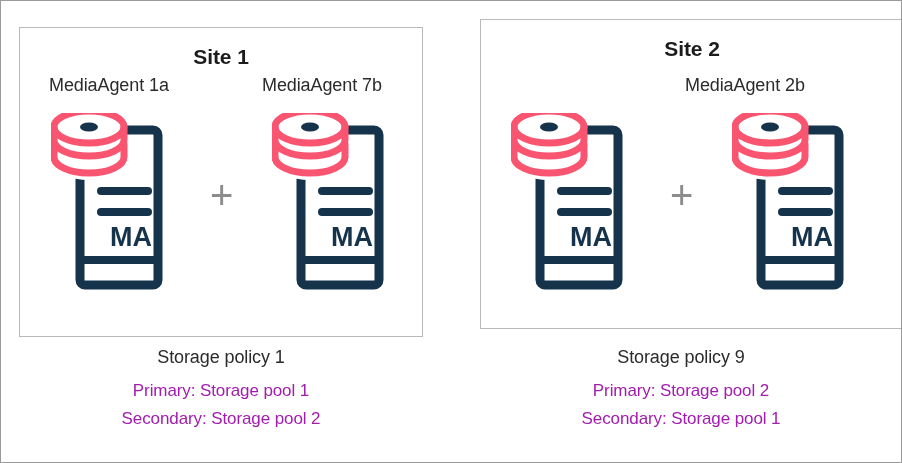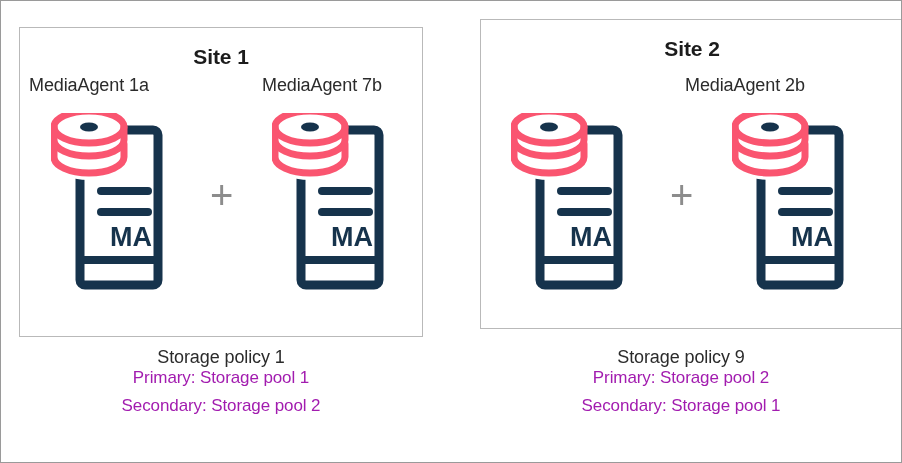--- a/index.html
+++ b/index.html
@@ -71,39 +71,40 @@
   .caption-group {
     position: absolute;
     text-align: center;
   }
   #caption-1 { left: 18px;  top: 346px; width: 404px; }
   #caption-2 { left: 479px; top: 346px; width: 402px; }
 
   .caption-title {
     font-size: 18px;
     color: #2b2b2b;
+    margin-bottom: 13px;
     letter-spacing: -0.1px;
   }
   .caption-line {
     font-size: 17px;
     color: #a21caf;
     margin-bottom: 8px;
     letter-spacing: -0.1px;
   }
 </style>
 </head>
 <body>
 
 <div id="canvas">
 
   <div class="site-box" id="site-box-1">
     <div class="site-title">Site 1</div>
   </div>
 
-  <div class="agent-label" style="left:28px;">MediaAgent 1a</div>
+  <div class="agent-label" style="left:48px;">MediaAgent 1a</div>
   <div class="agent-label" style="left:261px;">MediaAgent 7b</div>
 
   <div class="ma-icon" style="left:50px; top:112px;">
     <svg width="112" height="180" viewBox="0 0 112 180" xmlns="http://www.w3.org/2000/svg">
 
       <rect x="29" y="17" width="78" height="155" rx="5" ry="5" fill="none" stroke="#16334C" stroke-width="9"></rect>
 
       <line x1="29" y1="147" x2="107" y2="147" stroke="#16334C" stroke-width="8" stroke-linecap="butt"></line>
 
       <line x1="50" y1="78" x2="97" y2="78" stroke="#16334C" stroke-width="8" stroke-linecap="round"></line>

